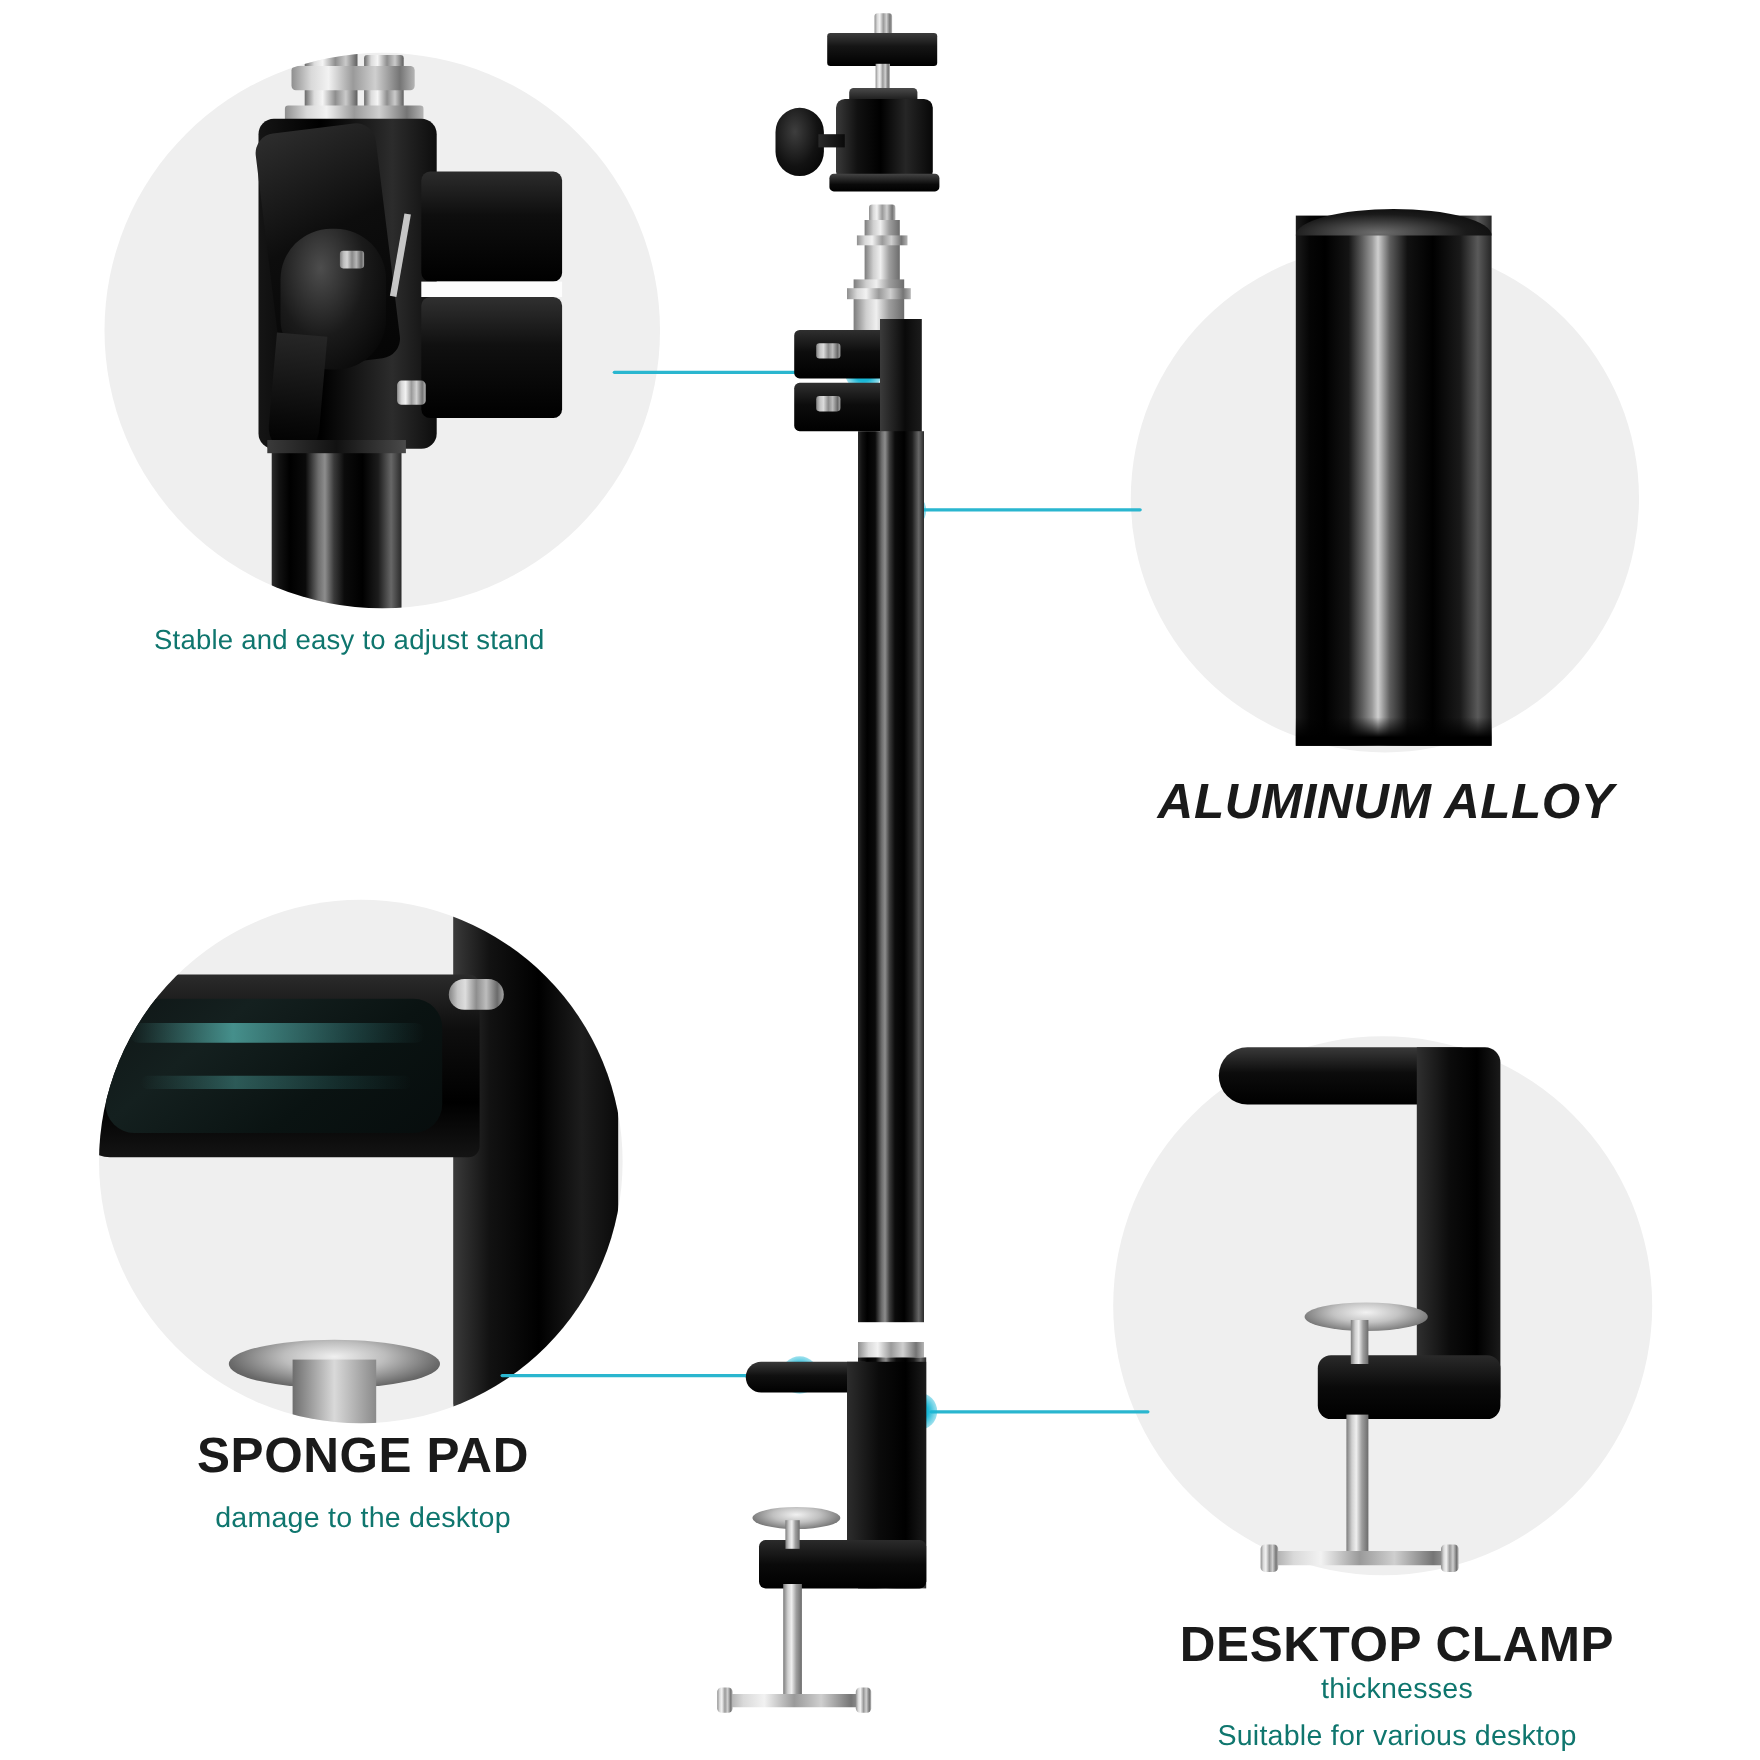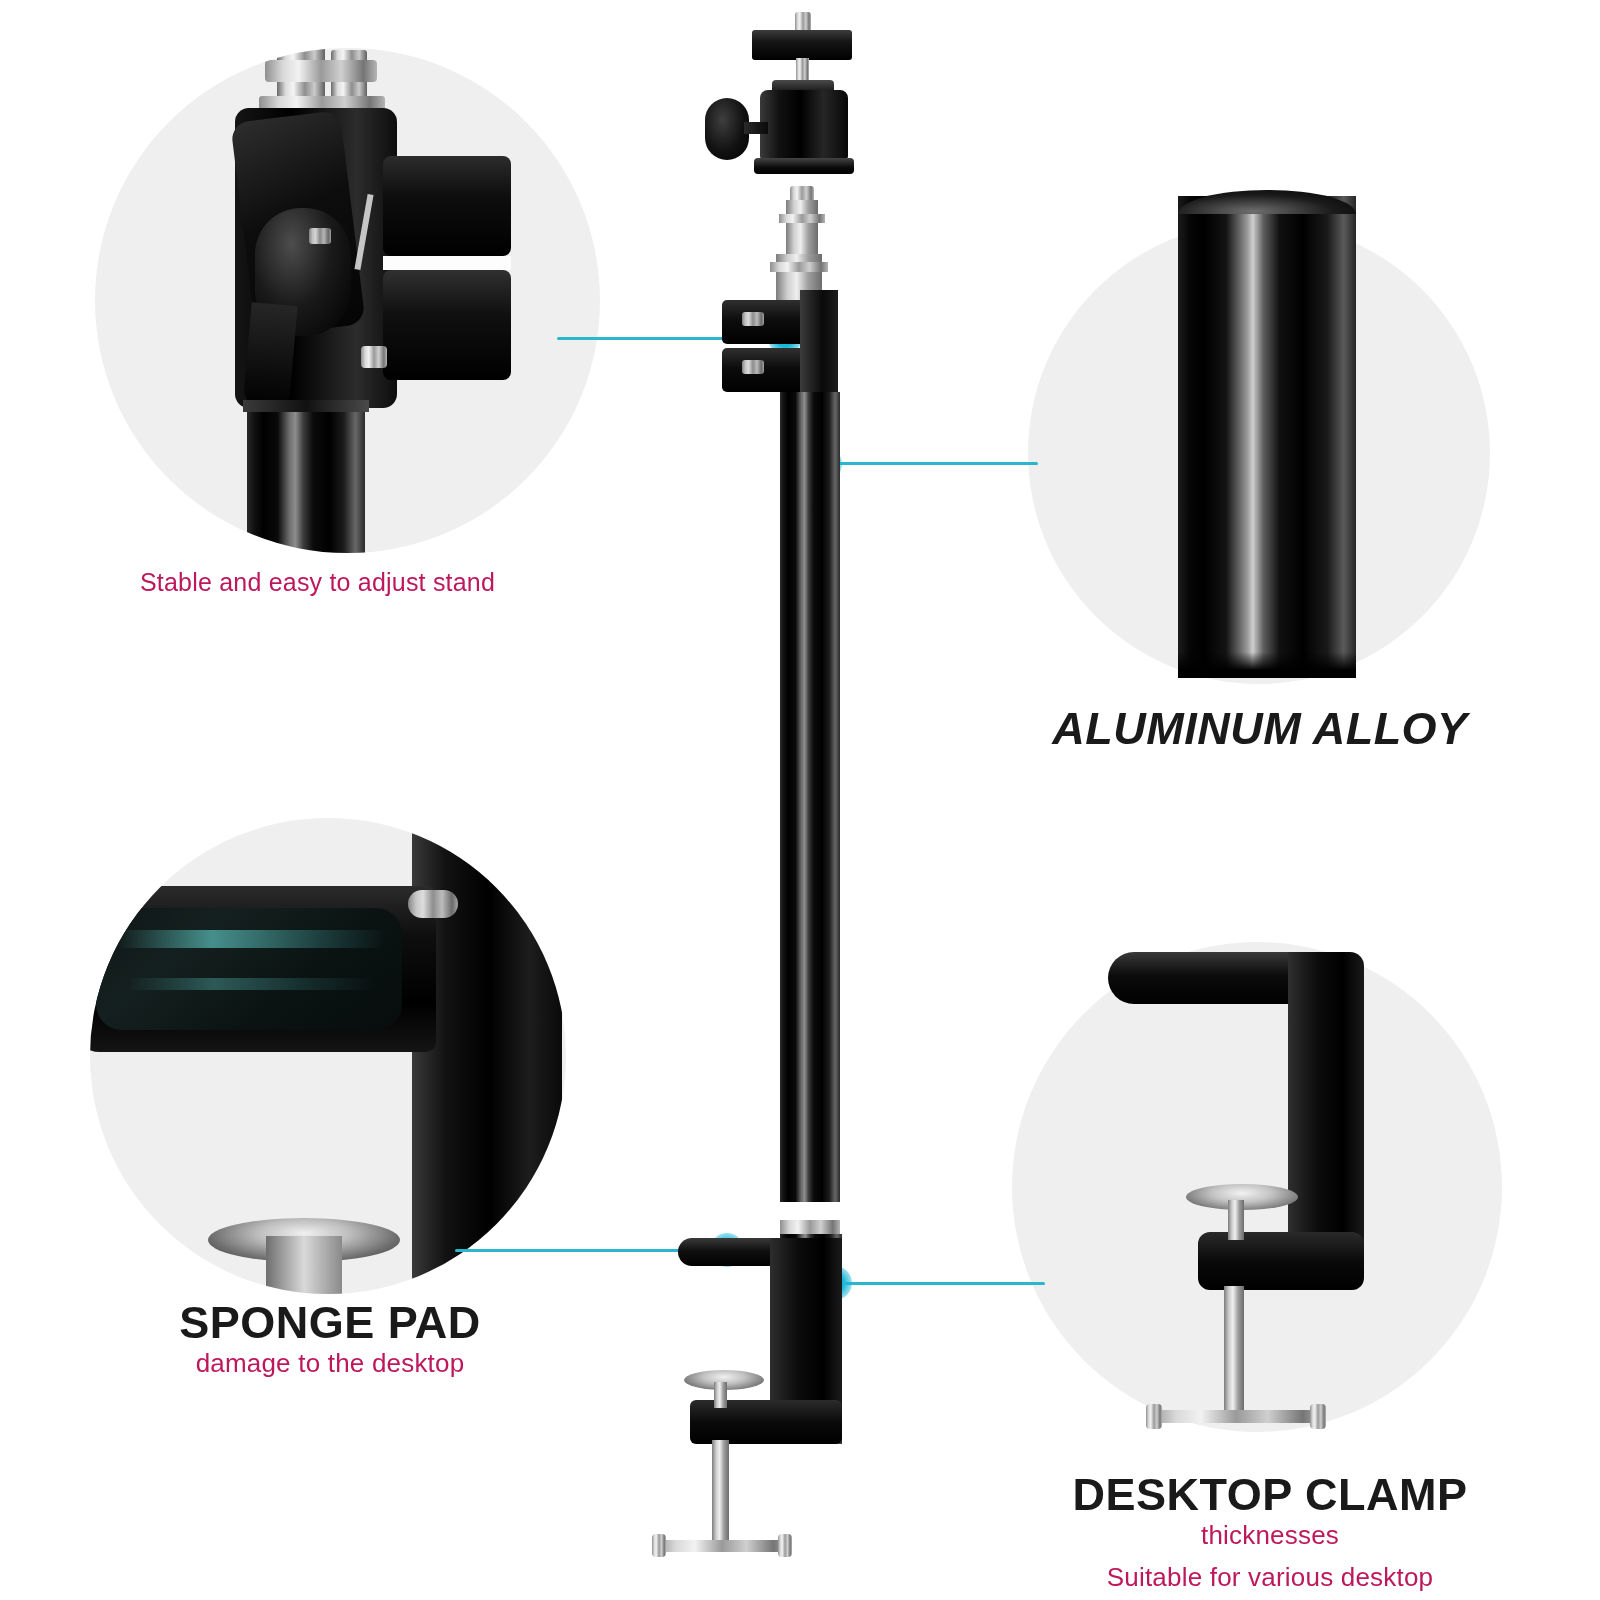--- a/index.html
+++ b/index.html
@@ -48,21 +48,21 @@
 
   
   .caption { position: absolute; }
   .caption .title {
     font-weight: bold;
     color: #1a1a1a;
     line-height: 1.02;
     white-space: nowrap;
   }
   .caption .sub {
-    color: #be185d;
+    color: #0f766e;
     line-height: 1.22;
   }
 
   .cap-locking .title     { font-size: 45px; letter-spacing: 0.5px; }
   .cap-locking .sub       { font-size: 25px; letter-spacing: 0.2px; margin-top: 9px; }
 
   .cap-alloy              { text-align: center; }
   .cap-alloy .title       { font-size: 45px; letter-spacing: 0.5px; }
   .cap-alloy .sub         { font-size: 26px; letter-spacing: 2.4px; margin-top: 11px; }
 
@@ -230,21 +230,21 @@
      border-radius:50%;"></div>
   <div style="position:absolute; left:176px; top:418px; width:76px; height:58px;
      background:linear-gradient(to right,#6e6e6e,#d9d9d9,#8a8a8a);"></div>
 </div>
 
 <div class="callout-line" style="left:455px; top:1249px; width:275px; height:3px;"></div>
 <div class="callout-dot" style="left:710px; top:1233px;"></div>
 
 <div class="caption cap-sponge" style="left:70px; top:1300px; width:520px;">
   <div class="title">SPONGE PAD</div>
-  <div class="sub" style="margin-top:2px;">damage to the desktop</div>
+  <div class="sub" style="margin-top:18px;">damage to the desktop</div>
 </div>
 
 <div class="zoom-circle" style="left:1012px; top:942px; width:490px; height:490px;"></div>
 
 <div>
 
   <div class="clampC" style="left:1108px; top:952px; width:232px; height:52px; border-radius:26px 14px 14px 26px;
      background:linear-gradient(180deg,#3a3a3a 0%,#0c0c0c 45%,#000 100%);"></div>
 
   <div class="clampC" style="left:1288px; top:952px; width:76px; height:332px;

